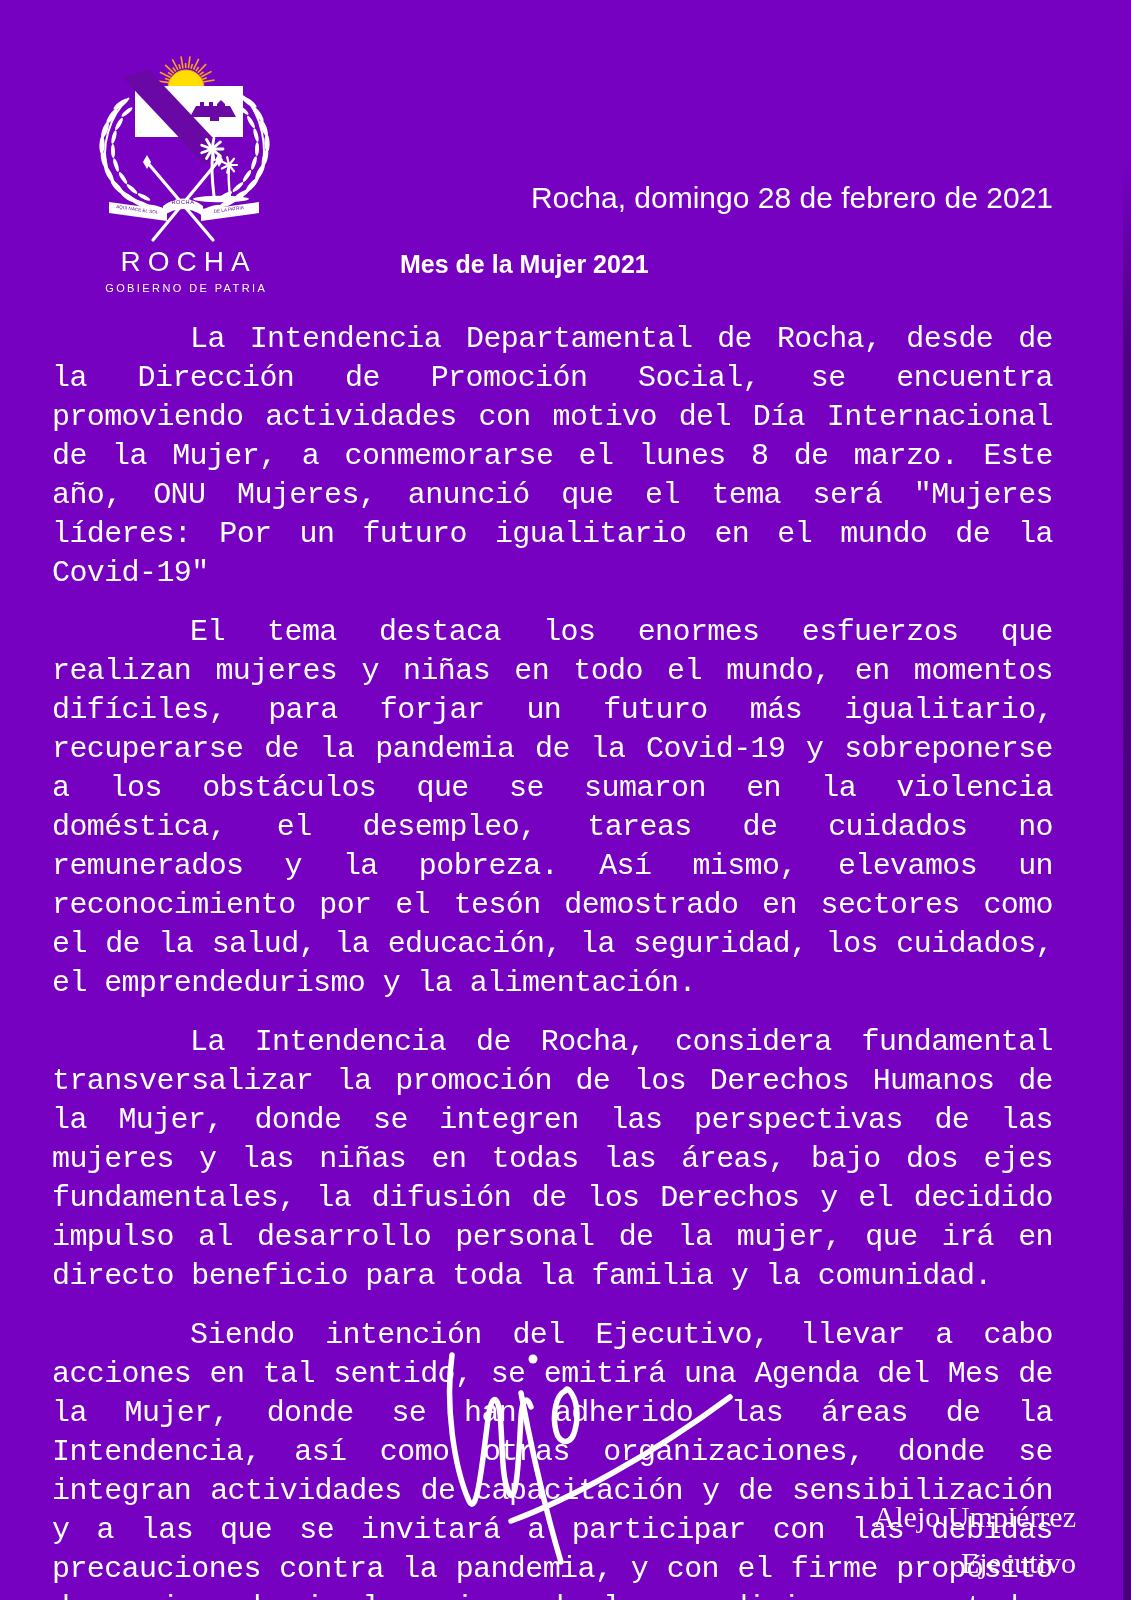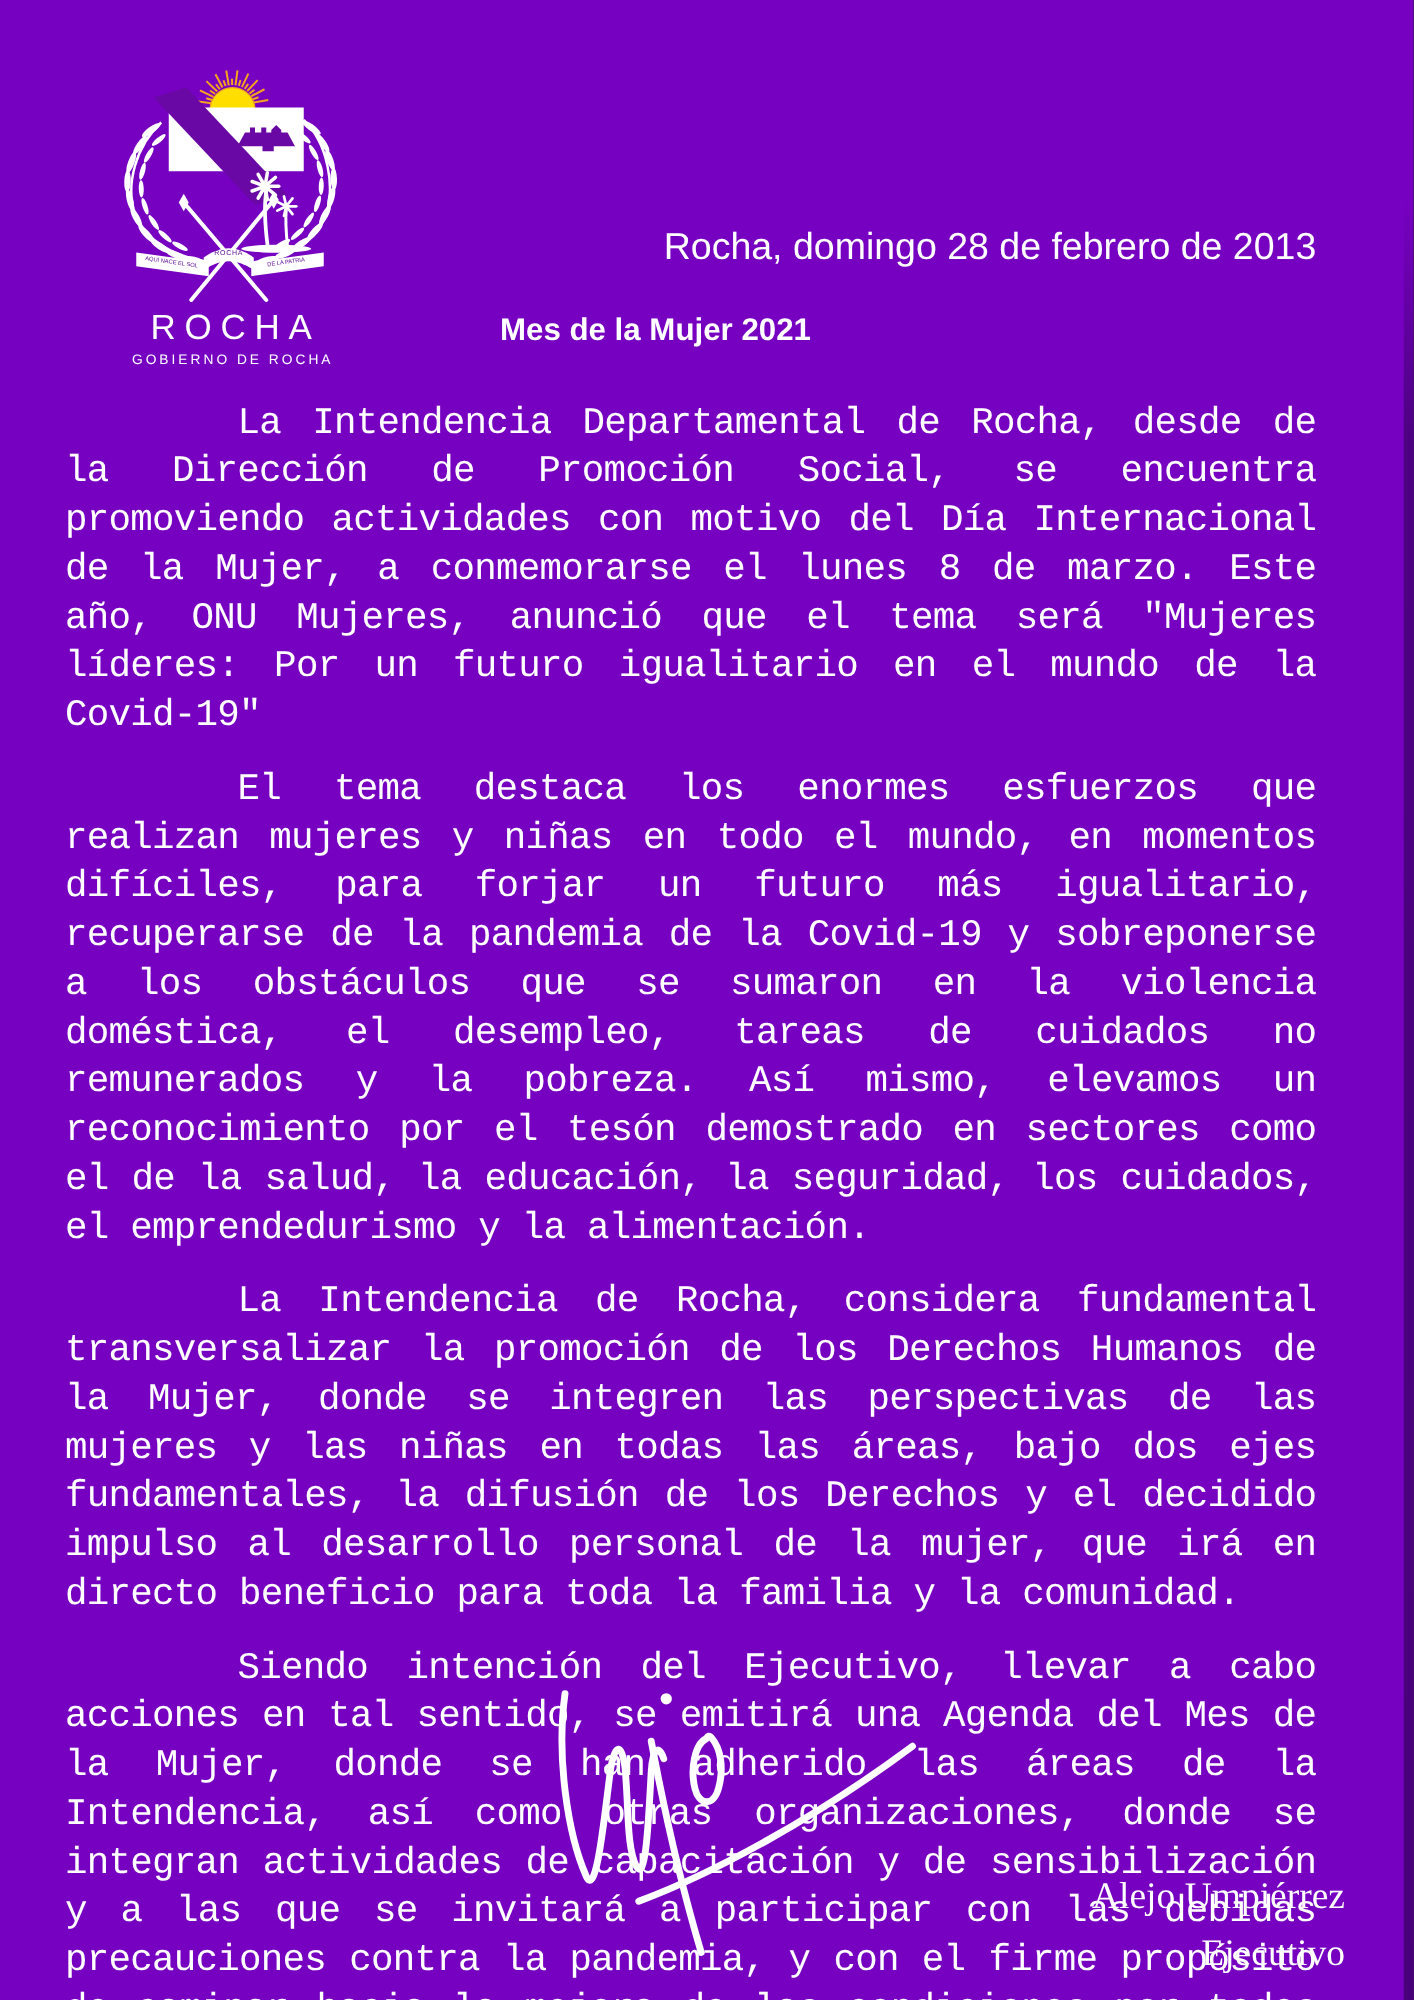--- a/index.html
+++ b/index.html
@@ -145,24 +145,24 @@
       <g>
         <polygon points="12,158 70,166 70,177 12,169" fill="#FFFFFF"></polygon>
         <polygon points="104,166 162,158 162,169 104,177" fill="#FFFFFF"></polygon>
         <path d="M66,162 Q86,147 106,162 L106,172 Q86,158 66,172 Z" fill="#FFFFFF"></path>
         <text x="40" y="167" transform="rotate(8 40 167)" font-size="4.6" fill="#5B0790" text-anchor="middle" font-family="Liberation Sans, sans-serif">AQUÍ NACE EL SOL</text>
         <text x="86" y="160" font-size="5.6" fill="#5B0790" text-anchor="middle" letter-spacing="0.6" font-family="Liberation Sans, sans-serif">ROCHA</text>
         <text x="132" y="167" transform="rotate(-8 132 167)" font-size="4.6" fill="#5B0790" text-anchor="middle" font-family="Liberation Sans, sans-serif">DE LA PATRIA</text>
       </g>
     </svg>
     <div class="crest-name">ROCHA</div>
-    <div class="crest-tag">GOBIERNO DE ROCHA</div>
+    <div class="crest-tag">GOBIERNO DE PATRIA</div>
   </div>
 
-  <div class="dateline">Rocha, domingo 28 de febrero de 2013</div>
+  <div class="dateline">Rocha, domingo 28 de febrero de 2021</div>
 
   <h1 class="doc-title">Mes de la Mujer 2021</h1>
 
   <div class="body-text">
     <p>La Intendencia Departamental de Rocha, desde de la Dirección de Promoción Social, se encuentra promoviendo actividades con motivo del Día Internacional de la Mujer, a conmemorarse el lunes 8 de marzo. Este año, ONU Mujeres, anunció que el tema será "Mujeres líderes: Por un futuro igualitario en el mundo de la Covid-19"</p>
     <p>El tema destaca los enormes esfuerzos que realizan mujeres y niñas en todo el mundo, en momentos difíciles, para forjar un futuro más igualitario, recuperarse de la pandemia de la Covid-19 y sobreponerse a los obstáculos que se sumaron en la violencia doméstica, el desempleo, tareas de cuidados no remunerados y la pobreza. Así mismo, elevamos un reconocimiento por el tesón demostrado en sectores como el de la salud, la educación, la seguridad, los cuidados, el emprendedurismo y la alimentación.</p>
     <p>La Intendencia de Rocha, considera fundamental transversalizar la promoción de los Derechos Humanos de la Mujer, donde se integren las perspectivas de las mujeres y las niñas en todas las áreas, bajo dos ejes fundamentales, la difusión de los Derechos y el decidido impulso al desarrollo personal de la mujer, que irá en directo beneficio para toda la familia y la comunidad.</p>
     <p>Siendo intención del Ejecutivo, llevar a cabo acciones en tal sentido, se emitirá una Agenda del Mes de la Mujer, donde se han adherido las áreas de la Intendencia, así como otras organizaciones, donde se integran actividades de capacitación y de sensibilización y a las que se invitará a participar con las debidas precauciones contra la pandemia, y con el firme propósito de caminar hacia la mejora de las condiciones por todos los medios posibles.</p>
   </div>
 

